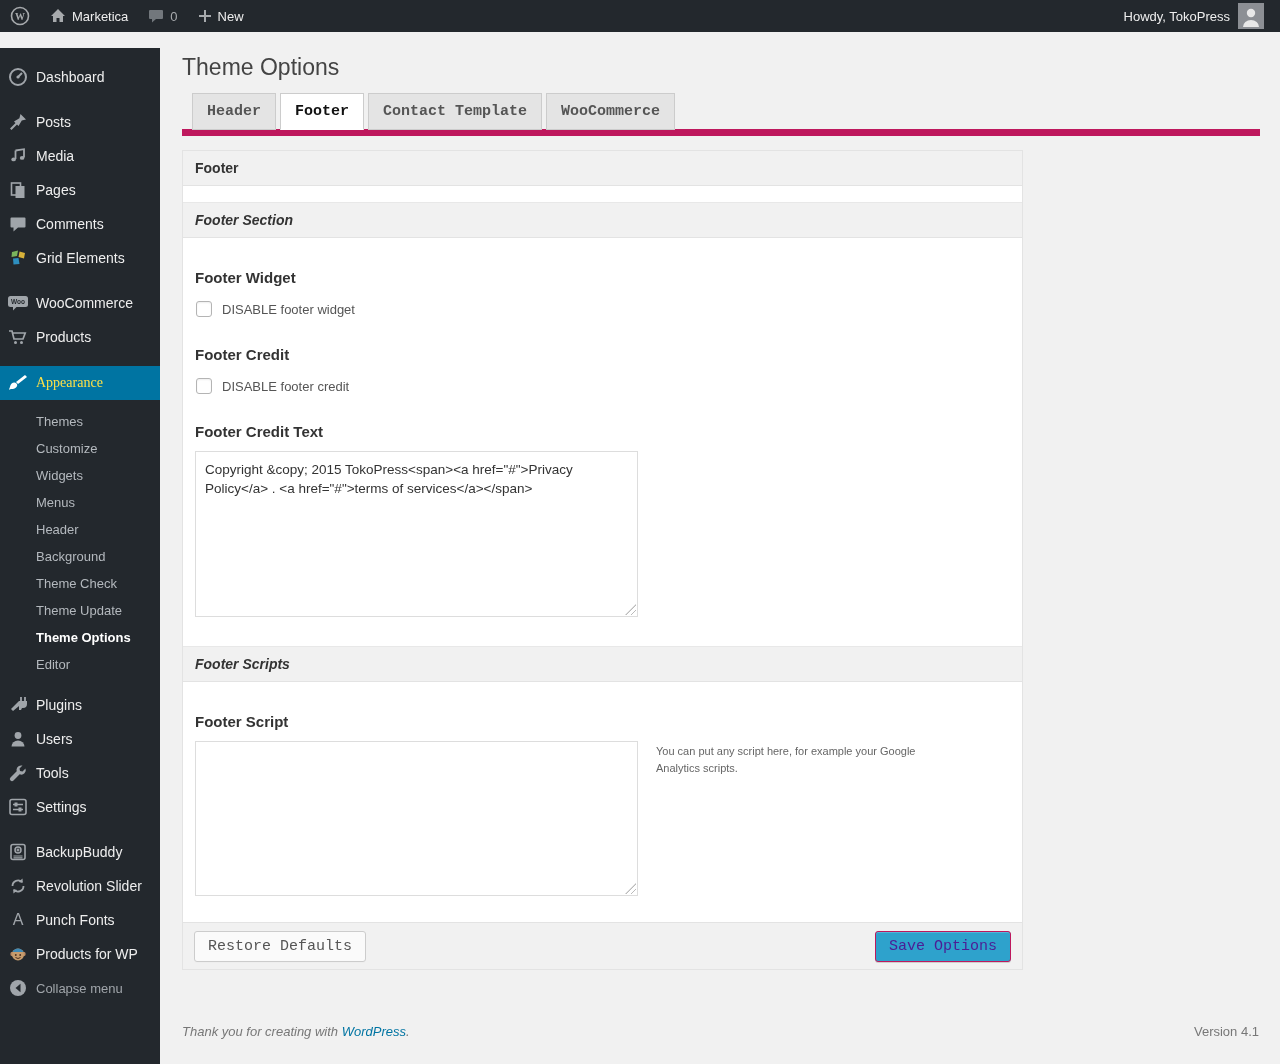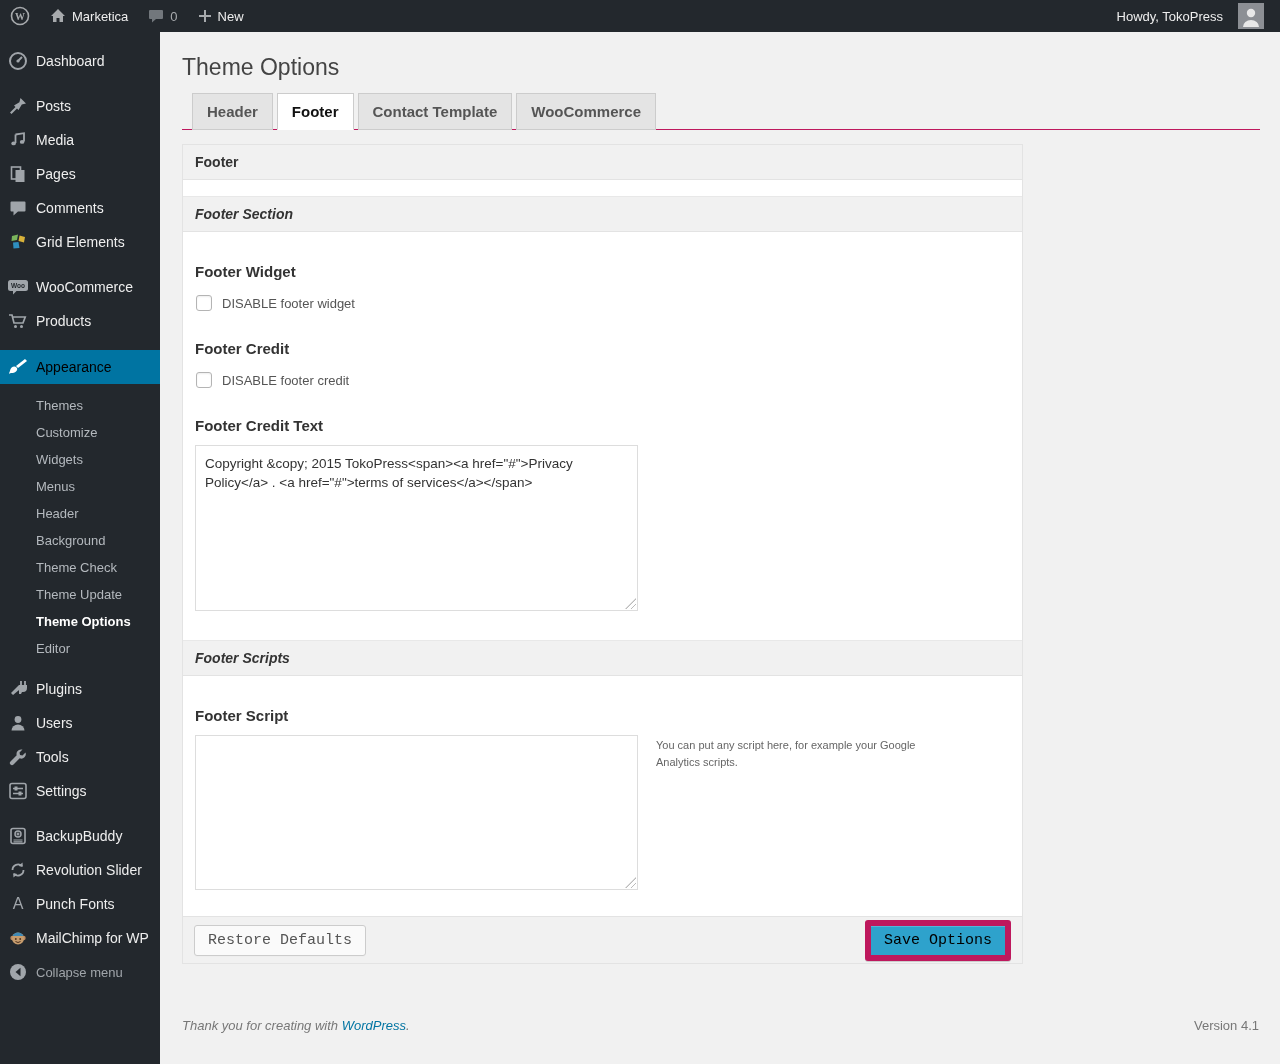--- a/index.html
+++ b/index.html
@@ -18,49 +18,49 @@
     position: absolute; top: 0; left: 0; right: 0; height: 32px;
     background: #23282d; color: #eee;
     display: flex; align-items: center; justify-content: space-between;
     z-index: 10; font-size: 13px;
   }
   .ab-left, .ab-right { display: flex; align-items: center; height: 100%; }
   .ab-item { display: flex; align-items: center; gap: 6px; padding: 0 10px; height: 100%; color: #eee; cursor: pointer; }
   .ab-item .ab-ico { display: flex; align-items: center; color: #a7aaad; }
   .ab-count { color: #a7aaad; }
   .ab-right { padding-right: 8px; }
-  .howdy { display: flex; align-items: center; gap: 15px; padding: 0 8px; cursor: pointer; }
+  .howdy { display: flex; align-items: center; gap: 8px; padding: 0 8px; cursor: pointer; }
 
   
   #sidebar {
-    position: absolute; top: 32px; left: 0; width: 176px; bottom: 0;
+    position: absolute; top: 48px; left: 0; width: 176px; bottom: 0;
     background: #23282d; color: #eee; padding-top: 12px;
   }
   .mi {
     display: flex; align-items: center; height: 34px;
     font-size: 14px; color: #eee; cursor: pointer; position: relative;
   }
   .mi .ico { width: 36px; display: flex; justify-content: center; align-items: center; color: #a0a5aa; flex-shrink: 0; }
-  .mi.active { background: #0074a2; color: #000000; }
+  .mi.active { background: #0074a2; color: #fde047; font-family: Liberation Serif, serif; }
   .mi.active .ico { color: #fff; }
   .mi.active::after {
     content: ""; position: absolute; right: 0; top: 50%; margin-top: -8px;
     border-top: 8px solid transparent; border-bottom: 8px solid transparent;
     border-right: 8px solid #f1f1f1;
   }
   .sep { height: 11px; }
   .submenu { padding: 8px 0 10px; }
   .smi { padding: 7px 0 7px 36px; font-size: 13px; color: #b4b9be; cursor: pointer; line-height: 13px; }
   .smi.current { color: #fff; font-weight: bold; }
 
   
   #content { position: absolute; top: 32px; left: 160px; right: 0; bottom: 0; background: #f1f1f1; padding: 0 20px 0 22px; }
   h1.page-title { margin-top: 21px; font-size: 23px; font-weight: 400; color: #444; line-height: 29px; }
 
-  .tabs { margin-top: 11px; border-bottom: 1px solid #be185d; padding-left: 10px; }
+  .tabs { margin-top: 11px; border-bottom: 7px solid #be185d; padding-left: 10px; font-family: Liberation Mono, monospace; }
   .tab {
     display: inline-block; padding: 9px 14px; margin: 0 4px -1px 0;
     background: #e4e4e4; border: 1px solid #ccc; color: #555;
     font-size: 15px; font-weight: 600; cursor: pointer; line-height: 17px;
   }
   .tab.active { background: #fff; border-bottom-color: #fff; color: #111; font-weight: 700; }
 
   .panel { width: 841px; margin-top: 14px; background: #fff; border: 1px solid #e3e3e3; }
   .bar {
     background: #f1f1f1; border-bottom: 1px solid #e3e3e3;
@@ -103,21 +103,21 @@
   }
   .btn {
     font-size: 15px; line-height: 17px; padding: 6px 13px; border-radius: 3px;
     cursor: pointer; font-family: Liberation Mono, monospace;
   }
   .btn-secondary {
     background: #fafafa; border: 1px solid #ccc; color: #555;
     box-shadow: 0 1px 0 #eee;
   }
   .btn-primary {
-    background: #2ea2cc; border: 6px solid #be185d; color: #000000;
+    background: #2ea2cc; border: 1px solid #be185d; color: #4c1d95;
     box-shadow: inset 0 1px 0 rgba(120,200,230,.5), 0 1px 0 rgba(0,0,0,.15);
   }
 
   .pagefooter { width: 1077px; margin-top: 54px; display: flex; justify-content: space-between; color: #777; font-size: 13px; }
   .thanks { font-style: italic; }
   .thanks a { color: #0074a2; text-decoration: none; font-style: italic; text-align: right; }
   .version { color: #777; }
 
   svg { display: block; }
 </style>
@@ -343,21 +343,21 @@
         <svg width="18" height="18" viewBox="0 0 18 18">
           <circle cx="3.5" cy="9" r="2.2" fill="#b98a63"></circle>
           <circle cx="14.5" cy="9" r="2.2" fill="#b98a63"></circle>
           <circle cx="9" cy="9.5" r="6" fill="#c69c6d"></circle>
           <path d="M3.5 7 a6 6 0 0 1 11 0 Z" fill="#3f89b5"></path>
           <circle cx="6.8" cy="10" r=".9" fill="#4a2f1d"></circle>
           <circle cx="11.2" cy="10" r=".9" fill="#4a2f1d"></circle>
           <path d="M6.5 12.5 q2.5 2 5 0" fill="none" stroke="#4a2f1d" stroke-width="1"></path>
         </svg>
       </span>
-    <span>MailChimp for WP</span>
+    <span>Products for WP</span>
   </div>
   <div class="mi" style="color:#a0a5aa; font-size:13px;">
     <span class="ico">
         <svg width="18" height="18" viewBox="0 0 18 18">
           <circle cx="9" cy="9" r="8" fill="#a0a5aa"></circle>
           <path d="M11.5 4.8 L6.5 9 l5 4.2 Z" fill="#23282d"></path>
         </svg>
       </span>
     <span>Collapse menu</span>
   </div>

